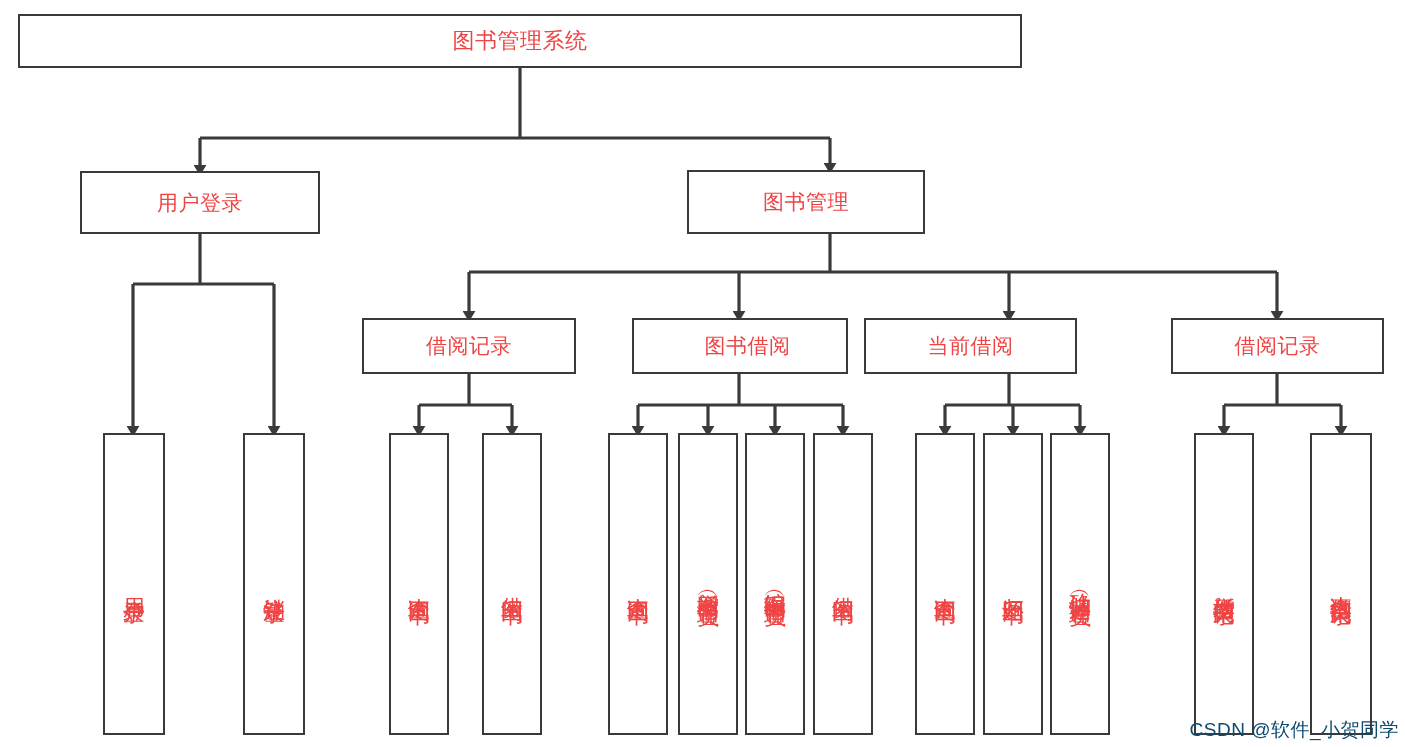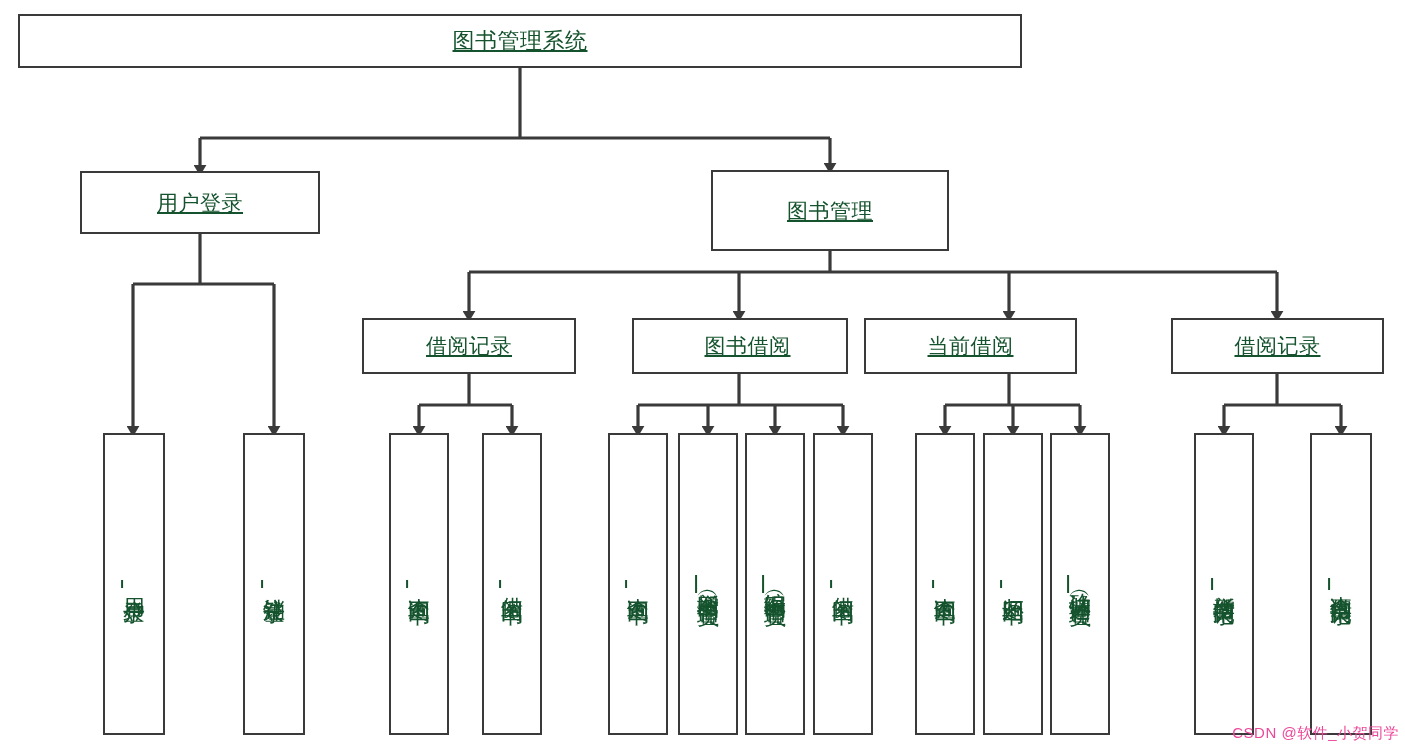--- a/index.html
+++ b/index.html
@@ -13,23 +13,22 @@
   #wires{position:absolute;left:0;top:0;width:1405px;height:747px;}
 
   .node{
     position:absolute;
     box-sizing:border-box;
     background:#ffffff;
     border:2.5px solid #3a3a3a;
     display:flex;
     align-items:center;
     justify-content:center;
-    color:#14532d;
+    color:#ef4444;
     z-index:2;
-    text-decoration:underline;
   }
   .node .lbl{
     display:block;
     white-space:pre;
     letter-spacing:0.5px;
   }
   
   .h-node .lbl{font-size:21px;line-height:1.1;}
   .root .lbl{font-size:22px;}
 
@@ -44,22 +43,22 @@
     font-size:22px;
     line-height:1.28;
     letter-spacing:2px;
     white-space:nowrap;
   }
 
   .watermark{
     position:absolute;
     right:6px;
     bottom:4px;
-    font-size:15px;
-    color:#ec4899;
+    font-size:19px;
+    color:#0c4a6e;
     letter-spacing:0.5px;
     z-index:3;
     white-space:nowrap;
     pointer-events:none;
   }
 </style>
 </head>
 <body>
 
 <div id="diagram">
@@ -116,21 +115,21 @@
     </g>
   </svg>
 
   <div class="node h-node root" style="left: 18px; top: 14px; width: 1004px; height: 54px;">
     <span class="lbl">图书管理系统</span>
   </div>
 
   <div class="node h-node" style="left: 80px; top: 171px; width: 240px; height: 63px;">
     <span class="lbl">用户登录</span>
   </div>
-  <div class="node h-node" style="left: 711px; top: 170px; width: 238px; height: 81px;">
+  <div class="node h-node" style="left: 687px; top: 170px; width: 238px; height: 64px;">
     <span class="lbl">图书管理</span>
   </div>
 
   <div class="node h-node" style="left: 362px; top: 318px; width: 214px; height: 56px;">
     <span class="lbl">借阅记录</span>
   </div>
   <div class="node h-node" style="left: 632px; top: 318px; width: 216px; height: 56px; padding-left: 15px;">
     <span class="lbl">图书借阅</span>
   </div>
   <div class="node h-node" style="left: 864px; top: 318px; width: 213px; height: 56px;">

